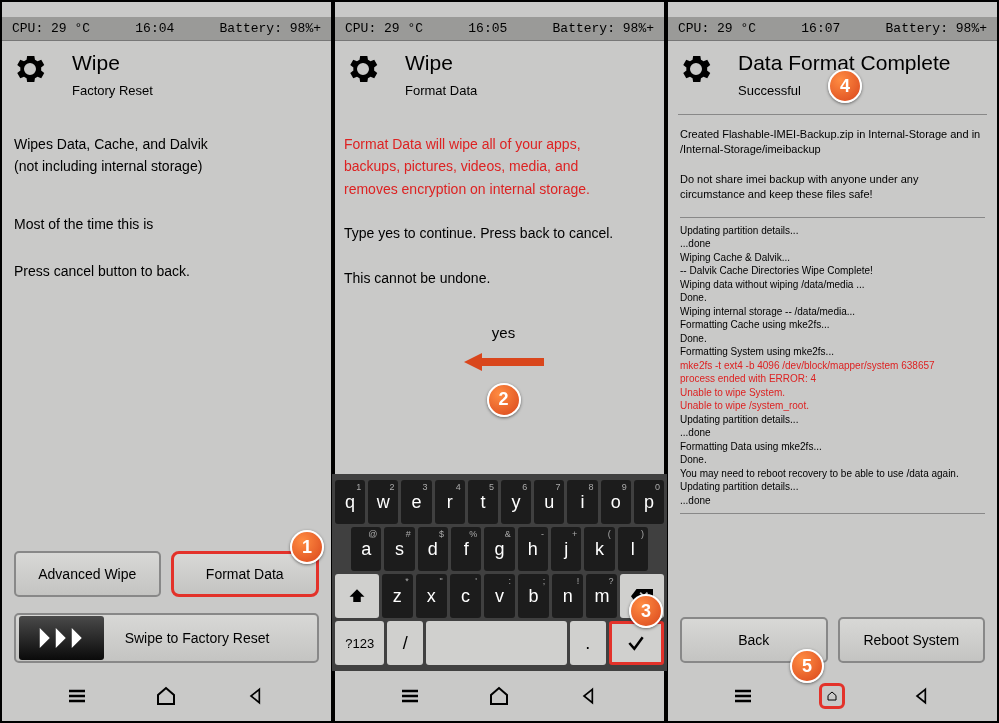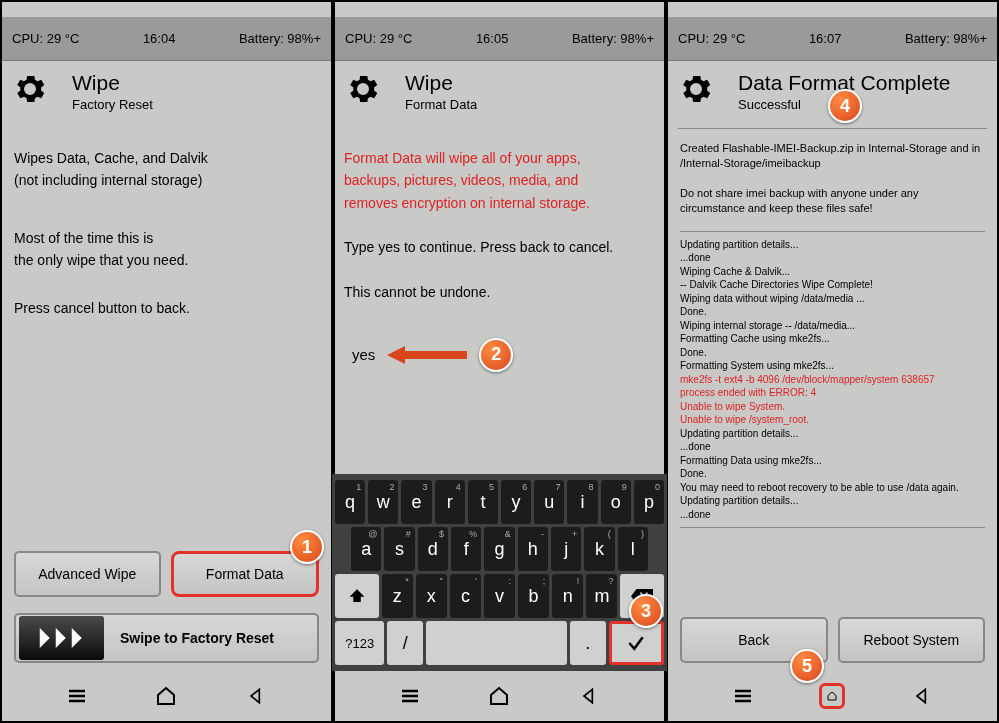--- a/index.html
+++ b/index.html
@@ -1,37 +1,37 @@
 <!DOCTYPE html>
 <html><head>
 <meta charset="utf-8">
 <style>
 * { margin: 0; padding: 0; box-sizing: border-box; }
 body { background: #000; font-family: sans-serif; font-size: 13px; display: flex; gap: 2px; padding: 1px; }
 .panel { width: 333px; height: 721px; background: #c9c9c8; border: 1px solid #000; position: relative; display: flex; flex-direction: column; }
-.statusbar { height: 44px; background: #9a9a98; border-bottom: 1px solid #777; display: flex; align-items: center; justify-content: space-between; padding: 0 10px; font-size: 13px; margin-top: 15px; }
+.statusbar { height: 24px; background: #9a9a98; border-bottom: 1px solid #777; display: flex; align-items: center; justify-content: space-between; padding: 0 10px; font-size: 13px; margin-top: 15px; font-family: Liberation Mono, monospace; }
 .header { display: flex; align-items: flex-start; padding: 10px; gap: 24px; }
 .gear-icon { width: 36px; height: 36px; flex-shrink: 0; }
 .title { font-size: 21px; font-weight: 400; }
-.subtitle { font-size: 13px; margin-top: 2px; }
+.subtitle { font-size: 13px; margin-top: 8px; }
 .content { flex: 1; padding: 0 12px; display: flex; flex-direction: column; }
 .info-block { font-size: 14px; line-height: 1.6; margin-top: 25px; }
 .info-block.red { color: #d22; }
 .info-block.spaced { margin-top: 35px; }
 .btn-row { display: flex; gap: 10px; margin: 8px 0; }
 .btn { flex: 1; height: 46px; background: linear-gradient(#d8d8d6,#c4c4c2); border: 2px solid #888; border-radius: 5px; display: flex; align-items: center; justify-content: center; font-size: 14px; position: relative; }
 .highlight { border: 3px solid #e3322a; border-radius: 8px; }
-.slider { height: 50px; background: linear-gradient(#d8d8d6,#c4c4c2); border: 2px solid #888; border-radius: 5px; display: flex; align-items: center; margin: 8px 0; position: relative; font-weight: bold; }
+.slider { height: 50px; background: linear-gradient(#d8d8d6,#c4c4c2); border: 2px solid #888; border-radius: 5px; display: flex; align-items: center; margin: 8px 0; position: relative; }
 .slider-handle { width: 85px; height: 44px; background: linear-gradient(#4a4a4a,#0a0a0a); border-radius: 3px; display: flex; align-items: center; justify-content: center; gap: 2px; margin: 0 3px; }
 .slider-handle svg { width: 14px; height: 20px; }
 .slider-label { flex: 1; text-align: center; font-size: 14px; padding-right: 30px; }
 .navbar { height: 50px; display: flex; justify-content: space-around; align-items: center; padding: 0 30px; }
 .nav-icon { width: 26px; height: 26px; display: flex; align-items: center; justify-content: center; position: relative; }
 .badge { position: absolute; width: 34px; height: 34px; border-radius: 50%; background: radial-gradient(circle at 35% 30%, #ff8c42, #d9461c); border: 2px solid #fff; color: #fff; font-weight: bold; display: flex; align-items: center; justify-content: center; font-size: 18px; z-index: 10; box-shadow: 0 1px 3px rgba(0,0,0,.5); }
-.input-line { display: flex; align-items: center; margin-top: 35px; font-size: 15px; padding-left: 8px; gap: 12px; }
+.input-line { display: flex; align-items: center; margin-top: 35px; font-size: 15px; padding-left: 8px; gap: 12px; flex-direction: column; }
 .arrow-icon { width: 80px; height: 18px; }
 .keyboard { background: #404040; padding: 6px 3px 3px; margin: 0 -12px; }
 .k-row { display: flex; gap: 3px; margin-bottom: 3px; justify-content: center; }
 .key { background: #1c1c1c; color: #fff; height: 44px; border-radius: 3px; display: flex; align-items: center; justify-content: center; font-size: 18px; position: relative; flex: 1; min-width: 29px; }
 .key.light { background: #d0d0ce; color: #000; }
 .key sup { position: absolute; top: 2px; right: 4px; font-size: 9px; color: #aaa; }
 .key.wide { flex: 1.4; }
 .key.space { flex: 4; }
 .log-section { font-size: 10px; line-height: 1.35; margin-top: 10px; border-top: 1px solid #888; border-bottom: 1px solid #888; padding: 6px 0; }
 .log-line.err { color: #d22; }
@@ -56,21 +56,20 @@
       <div class="subtitle">Factory Reset</div>
     </div>
   </div>
   <div class="content">
     <div class="info-block">
       <div>Wipes Data, Cache, and Dalvik</div>
       <div>(not including internal storage)</div>
     </div>
     <div class="info-block spaced">
       <div>Most of the time this is</div>
-      <div>the only wipe that you need.</div>
     </div>
     <div class="info-block" style="margin-top:25px">Press cancel button to back.</div>
     <div style="flex:1"></div>
     <div class="btn-row" style="position:relative">
       <div class="btn">Advanced Wipe</div>
       <div class="btn highlight">
         <span>Format Data</span>
         <div class="badge" style="top:-24px;right:-8px">1</div>
       </div>
     </div>

